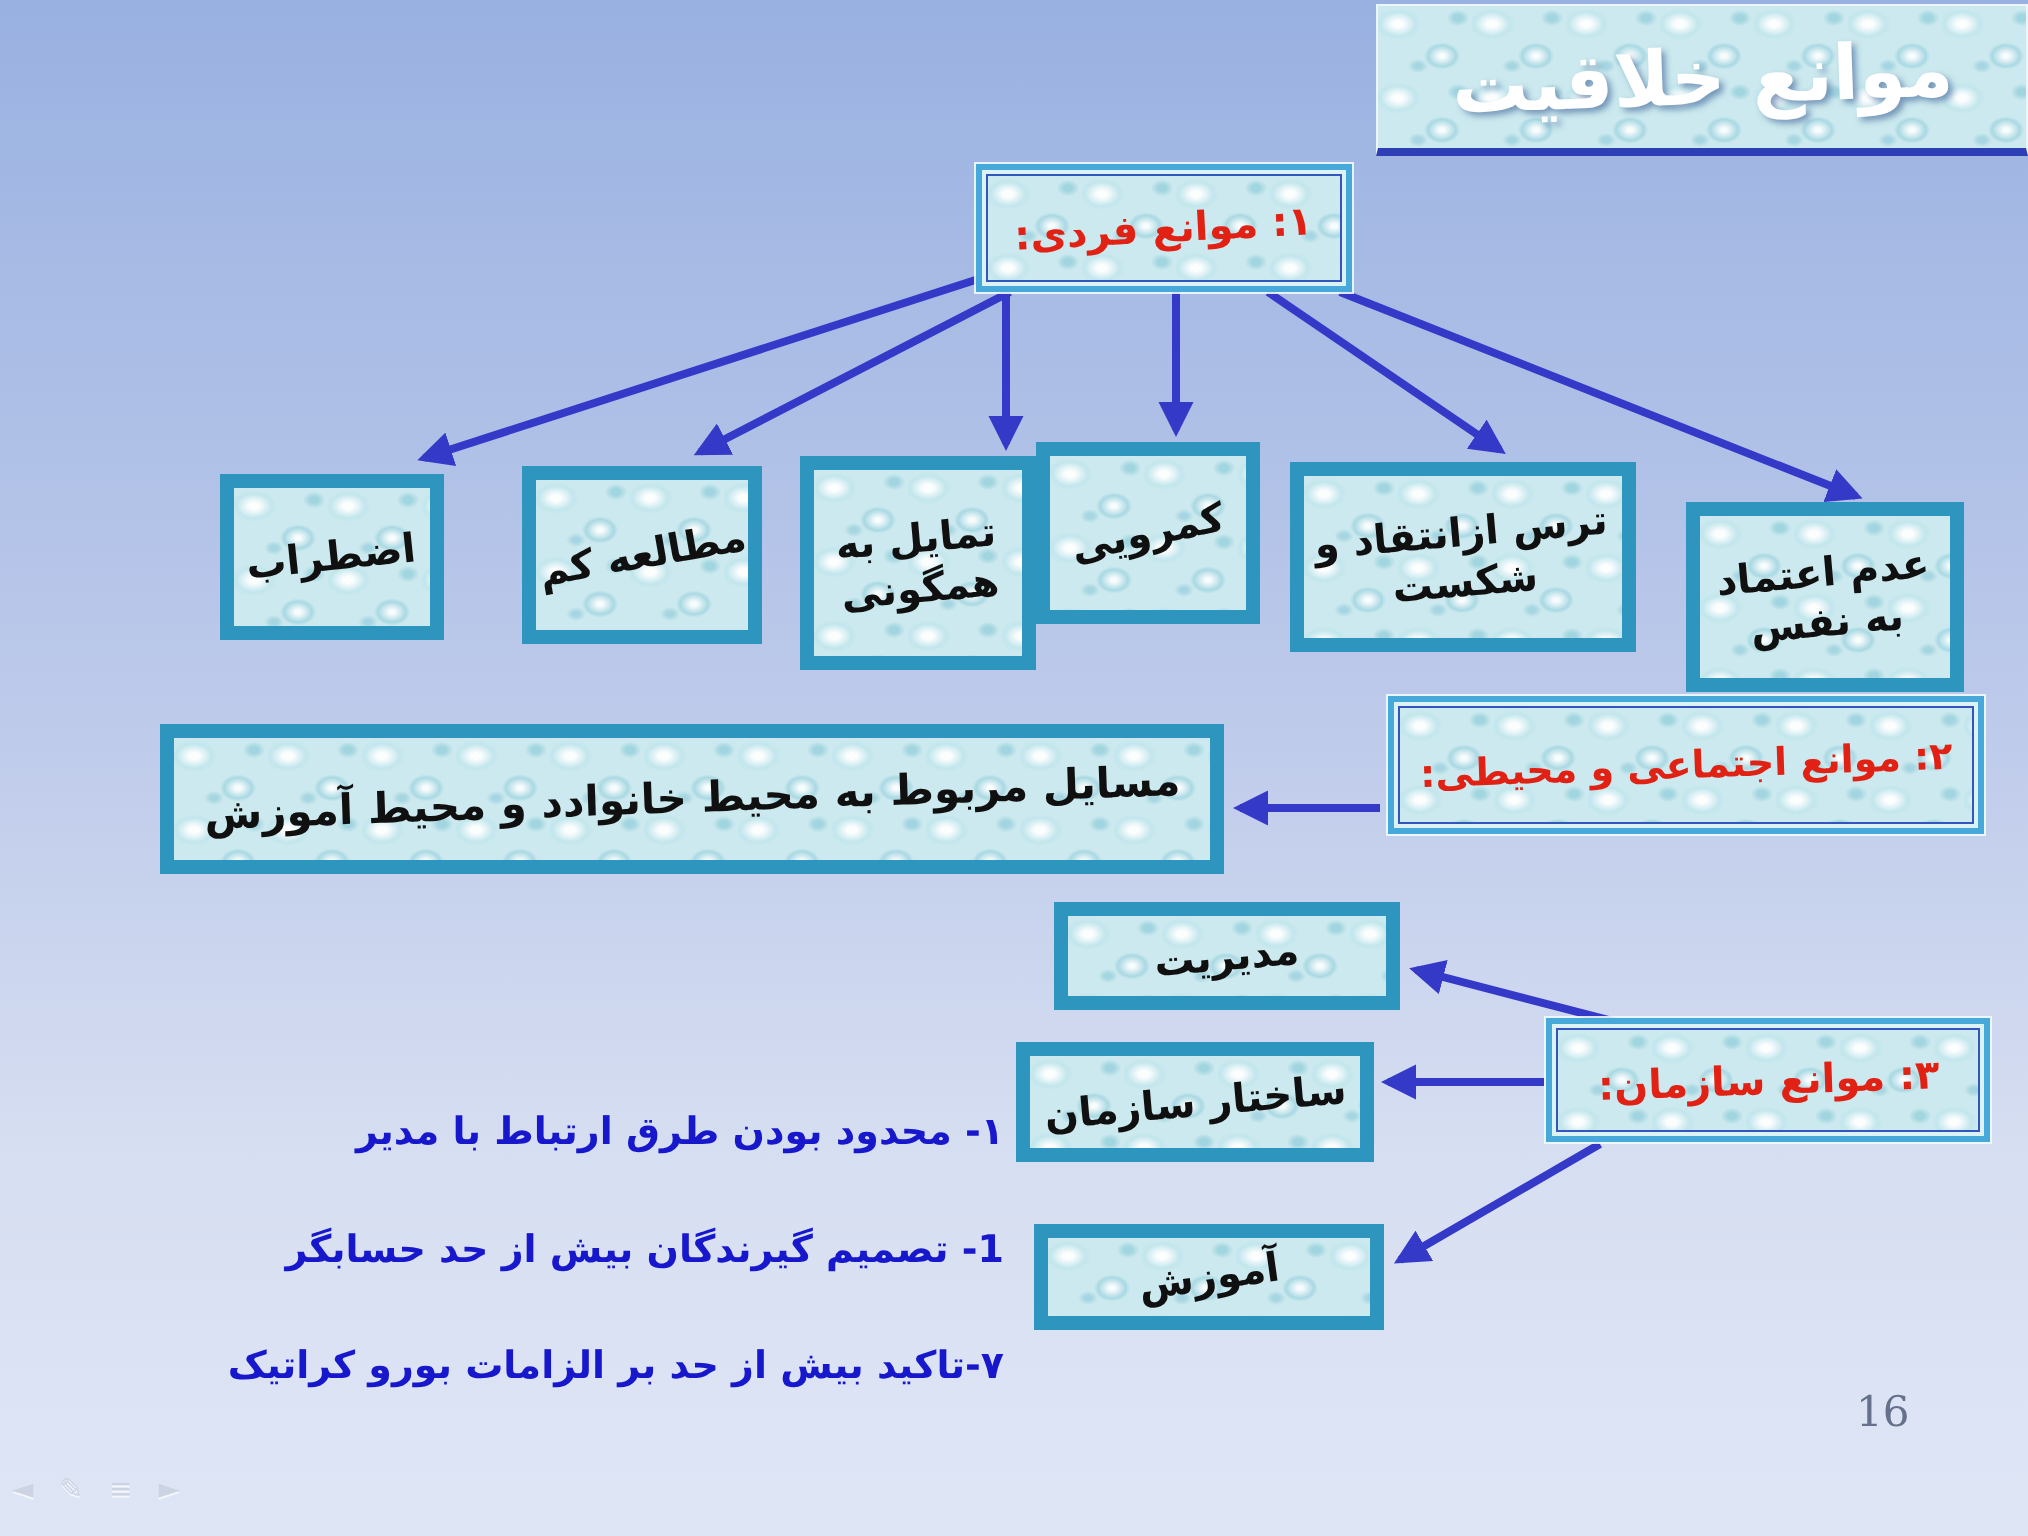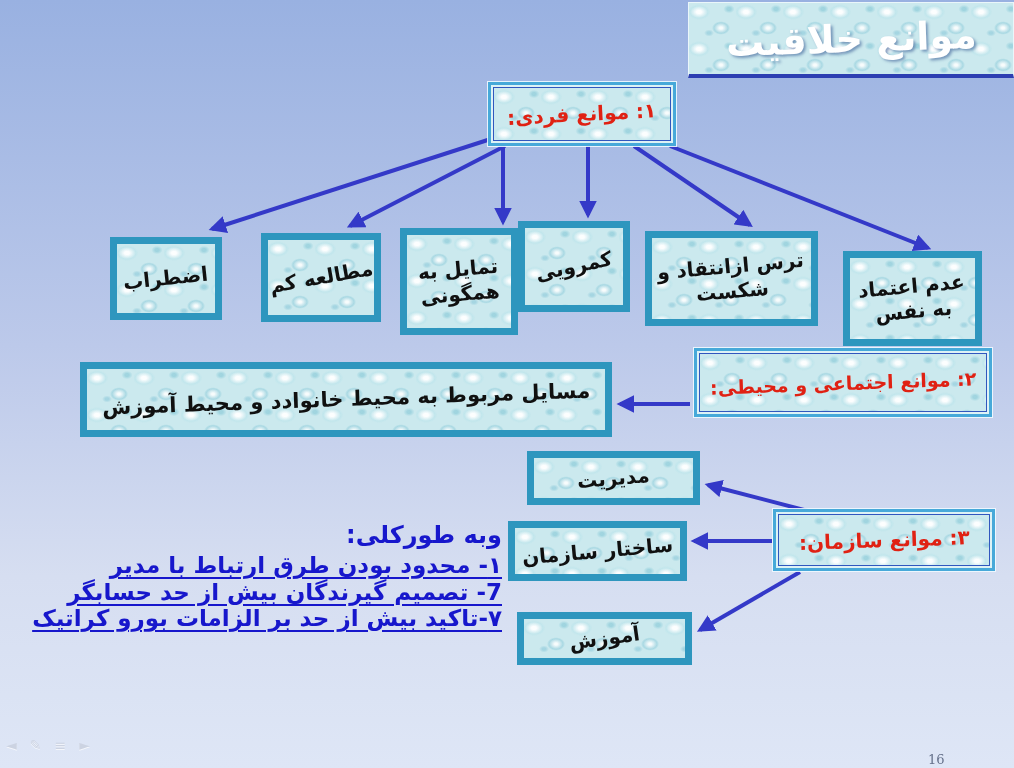--- a/index.html
+++ b/index.html
@@ -62,27 +62,27 @@
   .tilt8  { transform:rotate(-8deg); }
   .tilt10 { transform:rotate(-10deg); }
   .tilt12 { transform:rotate(-12deg); }
 
   .notes {
     position:absolute; left:0; top:521px; width:502px;
     direction:rtl; text-align:right; color:#1717cc; font-weight:bold;
   }
   .notes-header { font-size:24px; margin-bottom:3px; }
   .note-item {
-    font-size:23px; line-height:26.5px;
-    text-decoration:underline; text-decoration-thickness:1.5px; text-underline-offset:4px;
+    font-size:19px; line-height:26.5px;
+    text-decoration-thickness:1.5px; text-underline-offset:4px;margin-top:32px;
   }
 
   .pagenum {
-    position:absolute; left:928px; top:752px; width:50px;
-    color:#65708a; font-size:13px; font-family:"DejaVu Serif", serif;
+    position:absolute; left:928px; top:694px; width:50px;
+    color:#65708a; font-size:21px; font-family:"DejaVu Serif", serif;
   }
 
   .nav { position:absolute; left:6px; top:737px; display:flex; gap:13px; }
   .nav span { color:#ccd3e2; font-size:14px; text-shadow:0 1px 0 rgba(255,255,255,.7); cursor:pointer; }
 </style>
 </head>
 <body>
 
 <div class="slide">
 
@@ -151,23 +151,22 @@
   <div class="frame" style="left:773px; top:509px; width:222px; height:62px;">
     <div class="inner bubble">
       <span class="red-label tilt2">۳: موانع سازمان:</span>
     </div>
   </div>
   <div class="item bubble" style="left:517px; top:612px; width:175px; height:53px;">
     <span class="tilt8">آموزش</span>
   </div>
 
   <div class="notes">
-    <div class="notes-header">وبه طورکلی:</div>
     <div class="note-item">۱- محدود بودن طرق ارتباط با مدیر</div>
-    <div class="note-item">7- تصمیم گیرندگان بیش از حد حسابگر</div>
+    <div class="note-item">1- تصمیم گیرندگان بیش از حد حسابگر</div>
     <div class="note-item">۷-تاکید بیش از حد بر الزامات بورو کراتیک</div>
   </div>
 
   <div class="pagenum">16</div>
 
   <div class="nav">
     <span>◄</span>
     <span>✎</span>
     <span>≡</span>
     <span>►</span>

